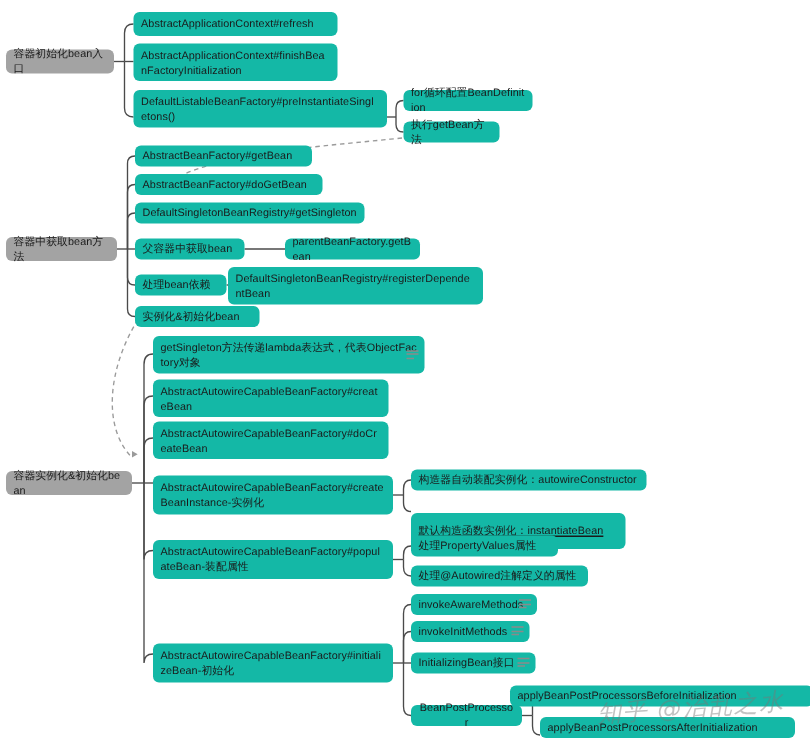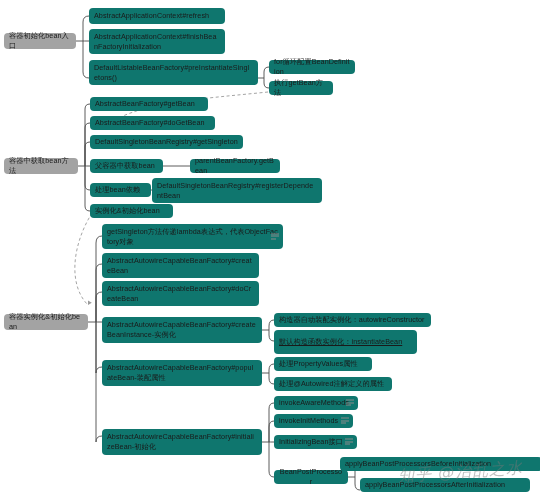--- a/index.html
+++ b/index.html
@@ -17,21 +17,21 @@
   }
   svg.links {
     position: absolute;
     left: 0; top: 0;
     width: 540px; height: 500px;
     pointer-events: none;
   }
   .node {
     position: absolute;
     box-sizing: border-box;
-    background: #0f766e;
+    background: #14b8a6;
     color: #1a1a1a;
     border-radius: 4px;
     font-size: 7.2px;
     line-height: 9.6px;
     padding: 3px 5px;
     display: flex;
     align-items: center;
     letter-spacing: 0.01em;
   }
   .node .txt {
@@ -222,21 +222,21 @@
   </div>
 
   <div class="node" style="left:102px; top:317px; width:160px; height:26px;">
     <span class="txt">AbstractAutowireCapableBeanFactory#createBeanInstance-实例化</span>
   </div>
 
   <div class="node" style="left:274px; top:313px; width:157px; height:14px;">
     <span class="txt">构造器自动装配实例化：autowireConstructor</span>
   </div>
 
-  <div class="node" style="left:274px; top:330px; width:143px; height:24px;text-decoration:underline;">
+  <div class="node" style="left:274px; top:342px; width:143px; height:24px;text-decoration:underline;">
     <span class="txt">默认构造函数实例化：instantiateBean</span>
   </div>
 
   <div class="node" style="left:102px; top:360px; width:160px; height:26px;">
     <span class="txt">AbstractAutowireCapableBeanFactory#populateBean-装配属性</span>
   </div>
 
   <div class="node" style="left:274px; top:357px; width:98px; height:14px;">
     <span class="txt">处理PropertyValues属性</span>
   </div>

